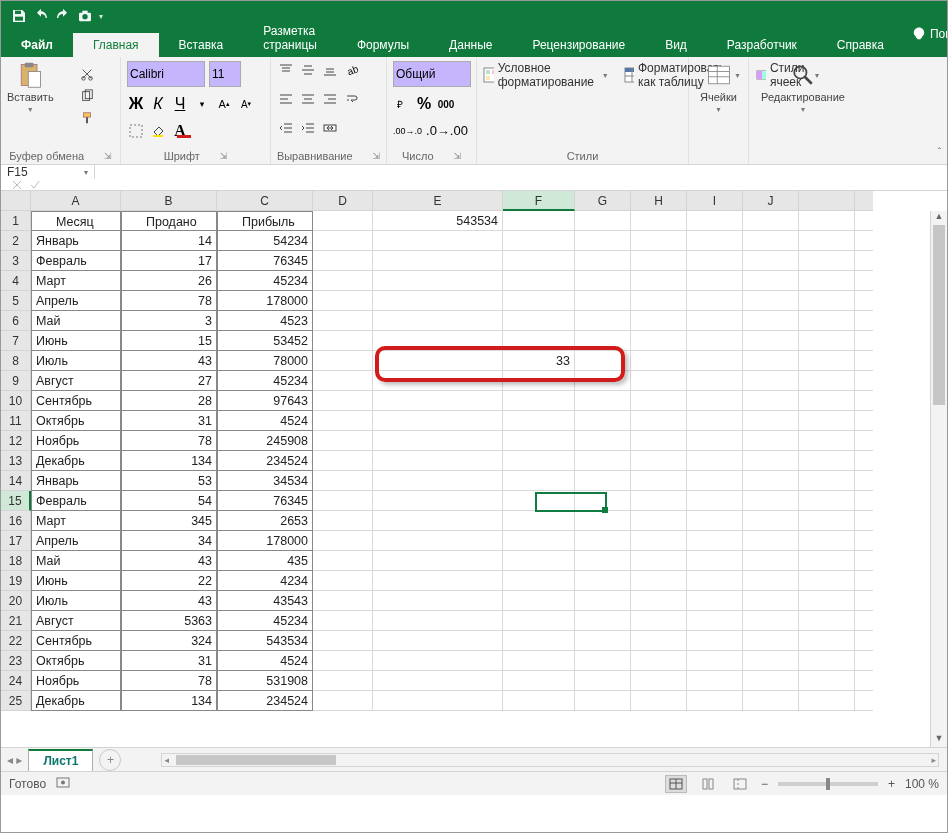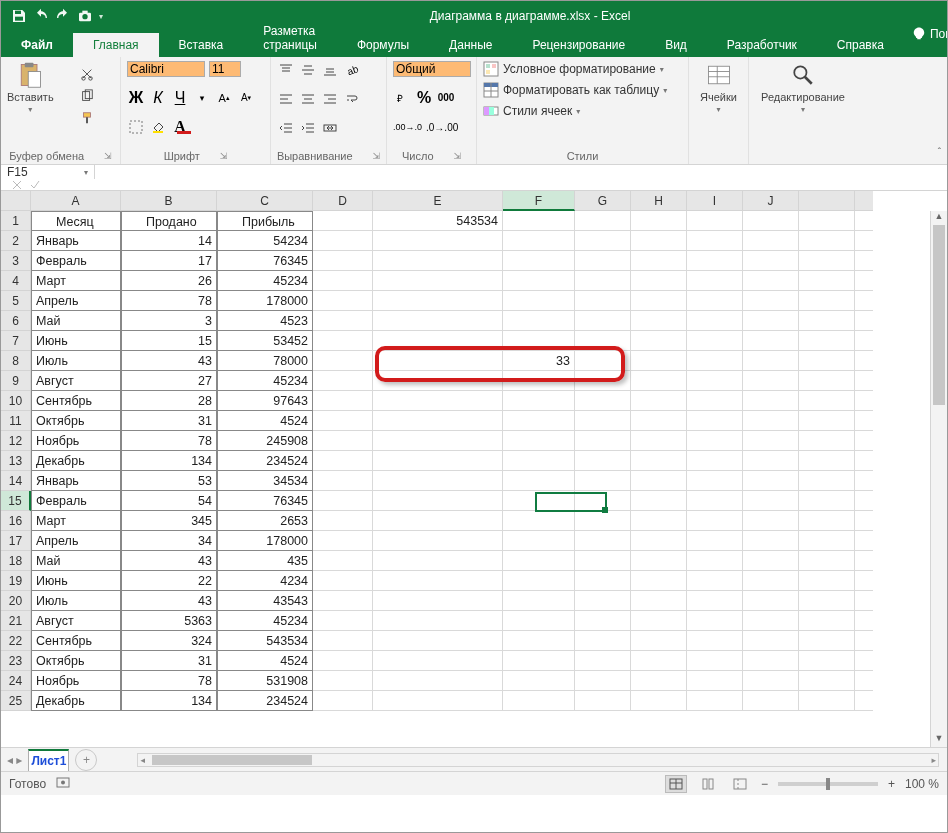--- a/index.html
+++ b/index.html
@@ -27,21 +27,21 @@
 .ribbon { height: 108px; background: #f3f3f3; border-bottom: 1px solid #d4d4d4; display: flex; position: relative; }
 .rgroup { border-right: 1px solid #e1e1e1; padding: 4px 6px 2px; display: flex; flex-direction: column; justify-content: space-between; }
 .rgroup .label { text-align: center; font-size: 11px; color: #666; padding-top: 2px; display: flex; justify-content: center; align-items: center; gap: 20px; }
 .rgroup .label .ds { font-size: 9px; color: #888; }
 .bigbtn { display: flex; flex-direction: column; align-items: center; font-size: 11px; color: #444; gap: 2px; cursor: pointer; }
 .bigbtn svg { width: 28px; height: 28px; }
 .toolrow { display: flex; gap: 4px; align-items: center; }
 .toolrow .tbtn, .toolrow select, .toolrow input { cursor: pointer; }
 .tbtn { min-width: 18px; height: 18px; display: flex; align-items: center; justify-content: center; }
 .tbtn svg { width: 14px; height: 14px; }
-.fsel { height: 16px; font-size: 12px; border: 1px solid #ababab; background: #fdba74; padding: 0 2px; }
+.fsel { height: 26px; font-size: 12px; border: 1px solid #ababab; background: #c4b5fd; padding: 0 2px; }
 .collapse { position: absolute; right: 6px; bottom: 6px; font-size: 10px; color: #666; }
 
 
 .fbar { height: 26px; border-bottom: 1px solid #d4d4d4; display: flex; align-items: stretch; font-size: 12px; flex-direction: column; }
 .fbar .namebox { width: 94px; border-right: 1px solid #d4d4d4; display: flex; align-items: center; padding: 0 6px; color: #333; }
 .fbar .namebox .dd { margin-left: auto; font-size: 8px; color: #777; }
 .fbar .fxbtns { display: flex; align-items: center; gap: 6px; padding: 0 10px; color: #bbb; }
 .fbar .fxbtns svg { width: 12px; height: 12px; }
 .fbar .fxlabel { font-style: italic; color: #666; padding: 0 4px; display: flex; align-items: center; margin-top: 9px; }
 .fbar .formula { flex: 1; padding: 0 6px; display: flex; align-items: center; }
@@ -61,21 +61,21 @@
 .selcell { position: absolute; border: 2px solid #107c41; pointer-events: none; }
 .selcell .handle { position: absolute; right: -3px; bottom: -3px; width: 6px; height: 6px; background: #107c41; }
 .redbox { position: absolute; border: 4px solid #d21b1b; border-radius: 10px; box-shadow: 3px 3px 4px rgba(0,0,0,.25); pointer-events: none; }
 .vscroll { position: absolute; right: 0; top: 20px; bottom: 0; width: 17px; background: #f3f3f3; border-left: 1px solid #d4d4d4; }
 .vscroll .thumb { position: absolute; left: 2px; right: 2px; top: 14px; height: 180px; background: #c6c6c6; }
 .vscroll .arr { position: absolute; left: 0; right: 0; height: 14px; text-align: center; font-size: 9px; color: #666; }
 
 
 .sheetbar { height: 24px; border-top: 1px solid #d4d4d4; display: flex; align-items: center; font-size: 12px; background: #f3f3f3; }
 .sheetbar .navbtns { display: flex; gap: 2px; padding: 0 6px; color: #888; }
-.sheetbar .stab { background: #fff; border: 1px solid #aeaeae; border-bottom: none; padding: 3px 2px; color: #1d4ed8; font-weight: 600; border-top: 2px solid #0f7a3b; }
+.sheetbar .stab { background: #fff; border: 1px solid #aeaeae; border-bottom: none; padding: 3px 14px; color: #0f766e; font-weight: 600; border-top: 2px solid #0f7a3b; }
 .sheetbar .addtab { width: 22px; height: 22px; border: 1px solid #c9c9c9; border-radius: 50%; margin-left: 6px; text-align: center; line-height: 20px; color: #888; }
 .sheetbar .hscroll { flex: 1; margin: 0 8px 0 40px; height: 14px; background: #f3f3f3; border: 1px solid #d4d4d4; position: relative; }
 .sheetbar .hscroll .thumb { position: absolute; top: 1px; bottom: 1px; left: 14px; width: 160px; background: #c6c6c6; }
 
 
 .statusbar { height: 24px; background: #f3f3f3; border-top: 1px solid #d4d4d4; display: flex; align-items: center; font-size: 12px; color: #555; padding: 0 8px; gap: 10px; }
 .statusbar .spacer { flex: 1; }
 .statusbar .viewbtn { width: 22px; height: 18px; border: 1px solid transparent; display: flex; align-items: center; justify-content: center; }
 .statusbar .viewbtn.active { background: #ddd; border-color: #bbb; }
 .statusbar .slider { width: 100px; height: 4px; background: #cfcfcf; position: relative; }
@@ -97,21 +97,20 @@
     <svg class="qicon" viewBox="0 0 24 24">
         <path d="M12 5V1l6 6-6 6V9c-4 0-7 2-7 6H3c0-6 5-10 9-10z" fill="#fff"></path>
       </svg>
     <svg class="qicon" viewBox="0 0 24 24">
         <rect x="3" y="7" width="18" height="13" rx="2" fill="#fff"></rect>
         <circle cx="12" cy="13" r="4" fill="#0f7a3b"></circle>
         <rect x="8" y="4" width="8" height="4" fill="#fff"></rect>
       </svg>
     <span style="font-size:8px;color:#cfe8d8">▾</span>
   </div>
-  <div class="title">Диаграмма в диаграмме.xlsx - Excel</div>
 </div>
 
 <div class="ribtabs">
   <div class="tab" style="font-weight:600">Файл</div>
   <div class="tab active">Главная</div>
   <div class="tab">Вставка</div>
   <div class="tab">Разметка страницы</div>
   <div class="tab">Формулы</div>
   <div class="tab">Данные</div>
   <div class="tab">Рецензирование</div>
@@ -319,31 +318,31 @@
         </span>
       <span class="tbtn">
           <b style="font-size:10px">000</b>
         </span>
     </div>
     <div class="toolrow">
       <span class="tbtn">
           <span style="font-size:9px">.00→.0</span>
         </span>
       <span class="tbtn">
-          <span style="font-size:10px">.0→.00</span>
+          <span style="font-size:13px">.0→.00</span>
         </span>
     </div>
     <div class="label">
         <span>Число</span>
         <span class="ds">⇲</span>
       </div>
   </div>
 
   <div class="rgroup" style="width:212px">
-    <div style="display:flex;flex-direction:column;gap:5px;font-size:12px;color:#333">
+    <div style="display:flex;gap:17px;font-size:12px;color:#333">
       <div class="toolrow">
           <svg width="16" height="16">
             <rect x="1" y="1" width="14" height="14" fill="#fff" stroke="#888"></rect>
             <rect x="3" y="3" width="4" height="4" fill="#b7e1cd"></rect>
             <rect x="9" y="3" width="4" height="4" fill="#f9c5c5"></rect>
             <rect x="3" y="9" width="4" height="4" fill="#fce8b2"></rect>
           </svg>
           <span>Условное форматирование</span>
           <span style="font-size:8px;color:#777">▾</span>
         </div>

